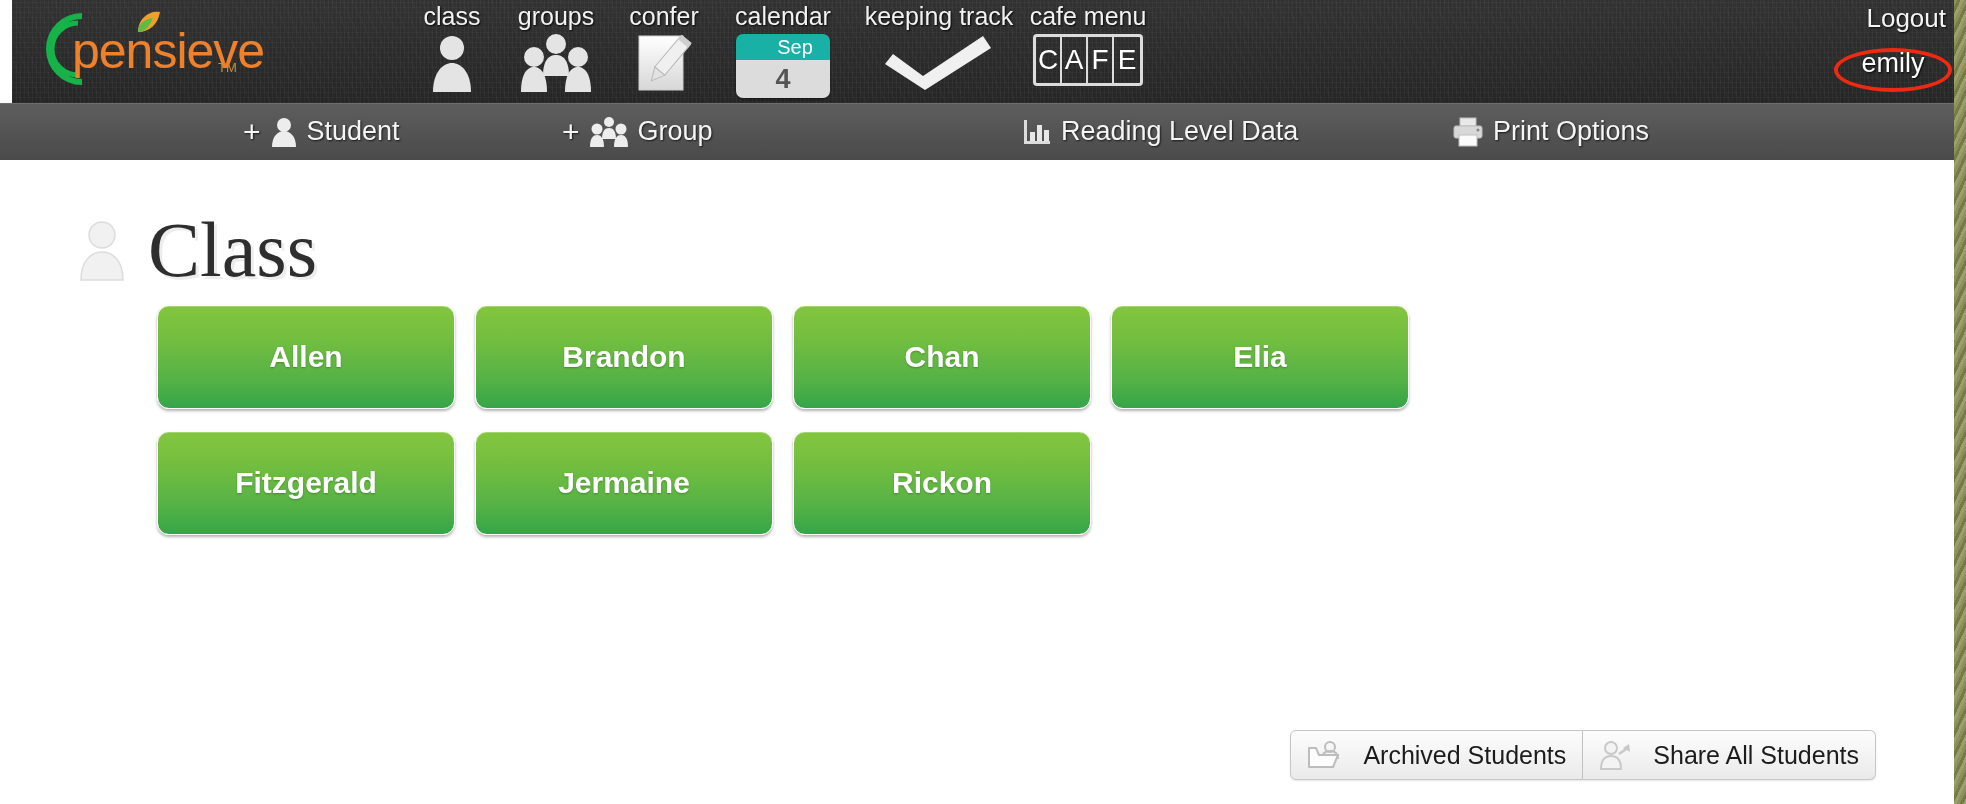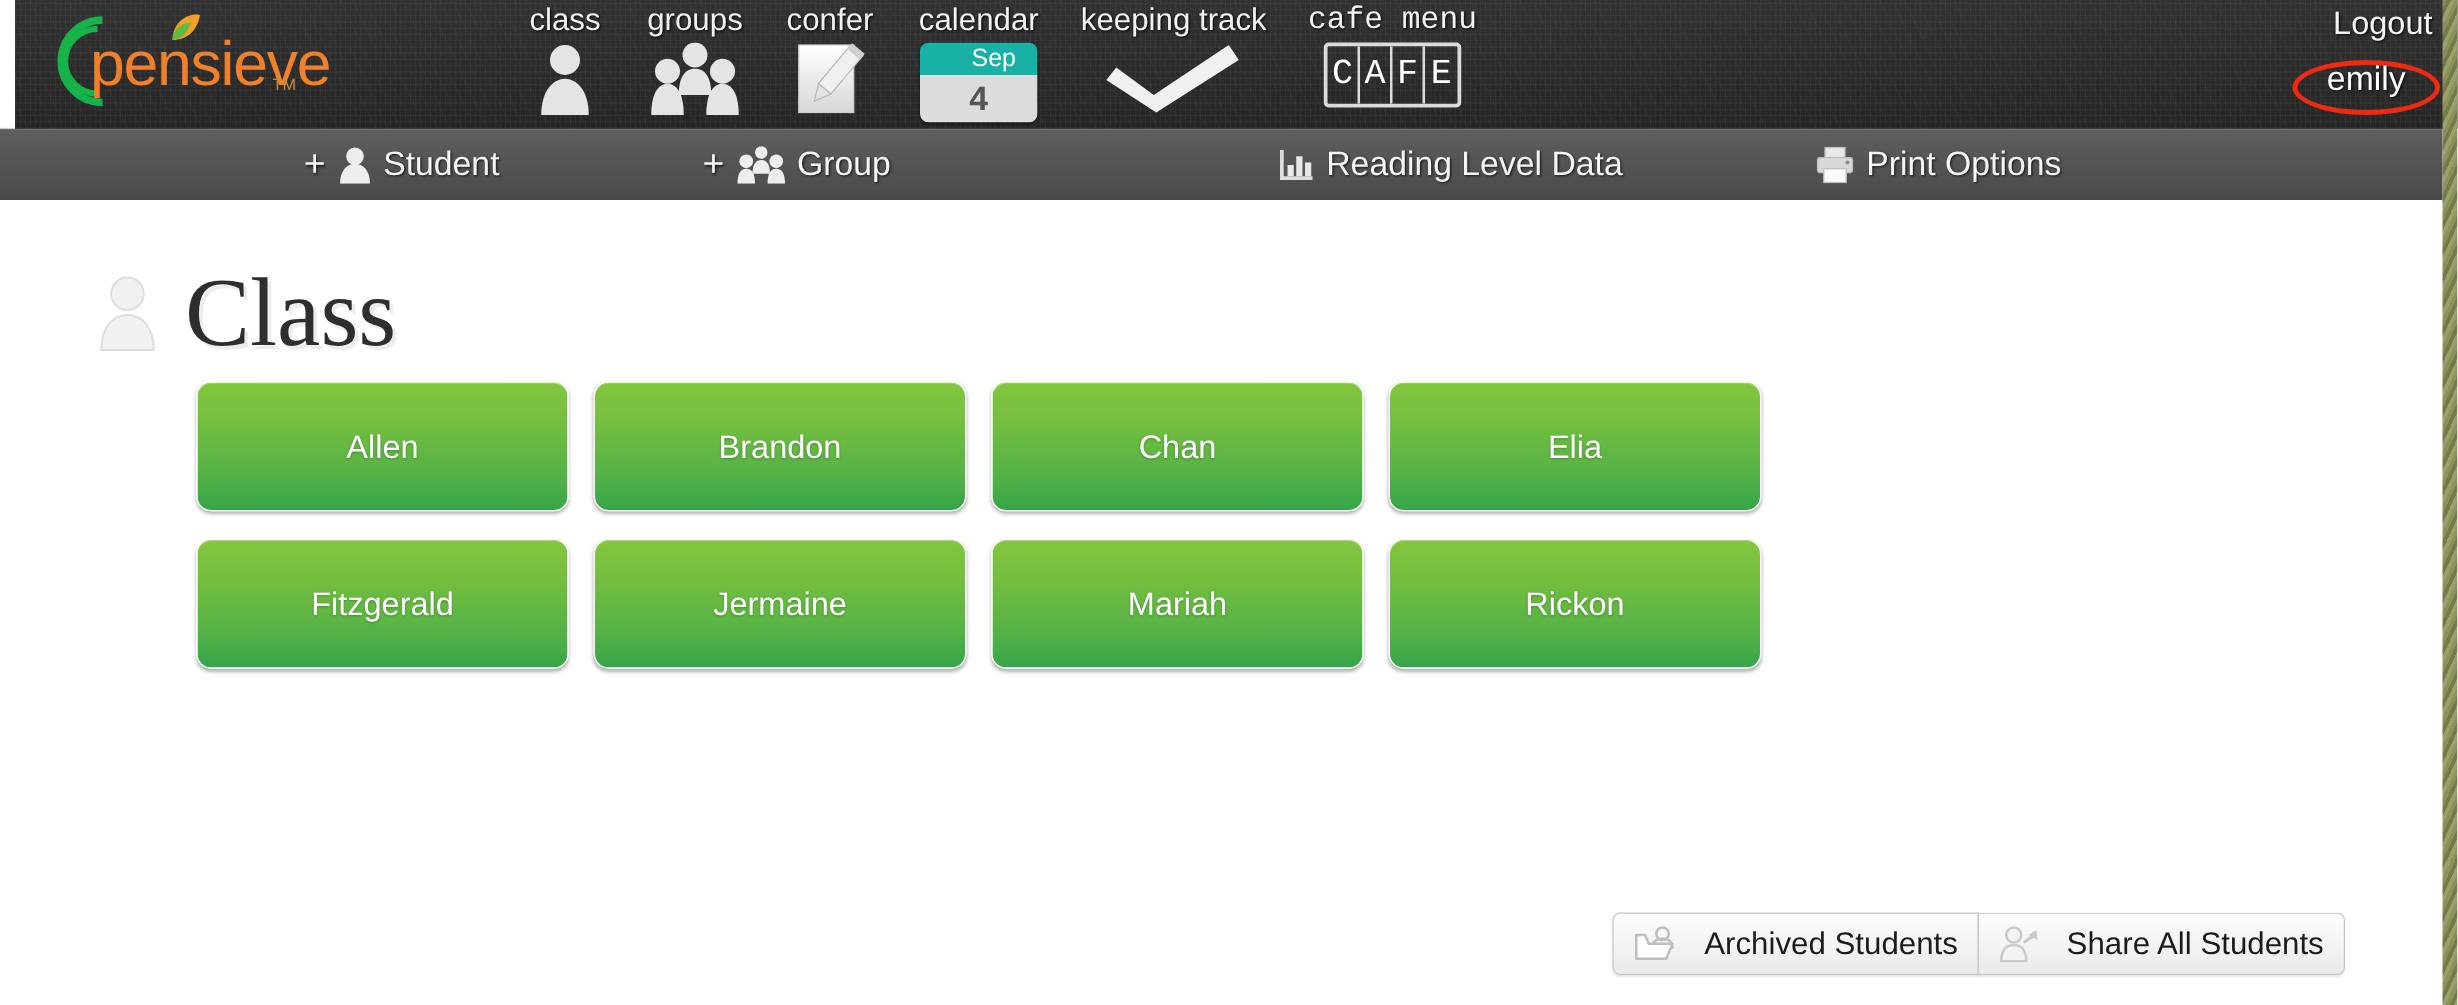--- a/index.html
+++ b/index.html
@@ -112,23 +112,23 @@
     display: grid;
     grid-template-columns: repeat(4, 298px);
     grid-gap: 22px 20px;
   }
   .student-btn {
     height: 104px; border-radius: 12px;
     background: linear-gradient(#83c63f 0%, #76bf3f 28%, #55b246 72%, #35a549 100%);
     border: 1px solid #ffffff;
     box-shadow: 0 2px 3px rgba(0,0,0,0.30), inset 0 1px 0 rgba(255,255,255,0.25);
     display: flex; align-items: center; justify-content: center;
-    color: #ffffff; font-size: 26px;
+    color: #ffffff; font-size: 30px;
     text-shadow: 0 1px 2px rgba(0,0,0,0.25);
-    cursor: pointer; user-select: none;
+    cursor: pointer; user-select: none; font-weight: bold;
   }
 
   
   .bottom-actions {
     position: absolute; right: 78px; bottom: 24px;
     display: flex; align-items: center;
   }
   .action-btn {
     height: 50px; padding: 0 16px;
     display: flex; align-items: center; gap: 22px;
@@ -224,21 +224,21 @@
 
       <div class="nav-item" style="left:445px;width:184px;">
         <span class="nav-label">keeping track</span>
         <span class="nav-icon">
           <svg class="icon-svg" width="120" height="58" viewBox="0 0 120 58">
             <polygon points="6,30 14,20 44,42 104,2 112,14 46,56" fill="#f0f0f0"></polygon>
           </svg>
         </span>
       </div>
 
-      <div class="nav-item" style="left:630px;width:164px;font-family:Liberation Mono, monospace;">
+      <div class="nav-item" style="left:604px;width:164px;">
         <span class="nav-label">cafe menu</span>
         <span class="nav-icon">
           <span style="display:flex;border:3px solid #dcdcdc;border-radius:4px;overflow:hidden;">
             <span style="display:block;width:26px;height:46px;line-height:46px;text-align:center;color:#fff;font-size:28px;border-right:2px solid #dcdcdc;">C</span>
             <span style="display:block;width:26px;height:46px;line-height:46px;text-align:center;color:#fff;font-size:28px;border-right:2px solid #dcdcdc;">A</span>
             <span style="display:block;width:26px;height:46px;line-height:46px;text-align:center;color:#fff;font-size:28px;border-right:2px solid #dcdcdc;">F</span>
             <span style="display:block;width:26px;height:46px;line-height:46px;text-align:center;color:#fff;font-size:28px;">E</span>
           </span>
         </span>
       </div>
@@ -319,21 +319,20 @@
       <span class="page-title">Class</span>
     </div>
 
     <div class="grid">
       <div class="student-btn">Allen</div>
       <div class="student-btn">Brandon</div>
       <div class="student-btn">Chan</div>
       <div class="student-btn">Elia</div>
       <div class="student-btn">Fitzgerald</div>
       <div class="student-btn">Jermaine</div>
-      <div class="student-btn">Mariah</div>
       <div class="student-btn">Rickon</div>
     </div>
 
     <div class="bottom-actions">
       <div class="action-btn first">
         <span>
           <svg class="icon-svg" width="34" height="30" viewBox="0 0 34 30">
             <circle cx="23" cy="7" r="5" fill="none" stroke="#bdbdbd" stroke-width="2"></circle>
             <path d="M15 19 C15 12 19 11 23 11 C27 11 31 12 31 19" fill="none" stroke="#bdbdbd" stroke-width="2"></path>
             <path d="M2 8 L2 27 L26 27 L31 15 L12 15 L9 8 Z" fill="#fdfdfd" stroke="#bdbdbd" stroke-width="2" stroke-linejoin="round"></path>

